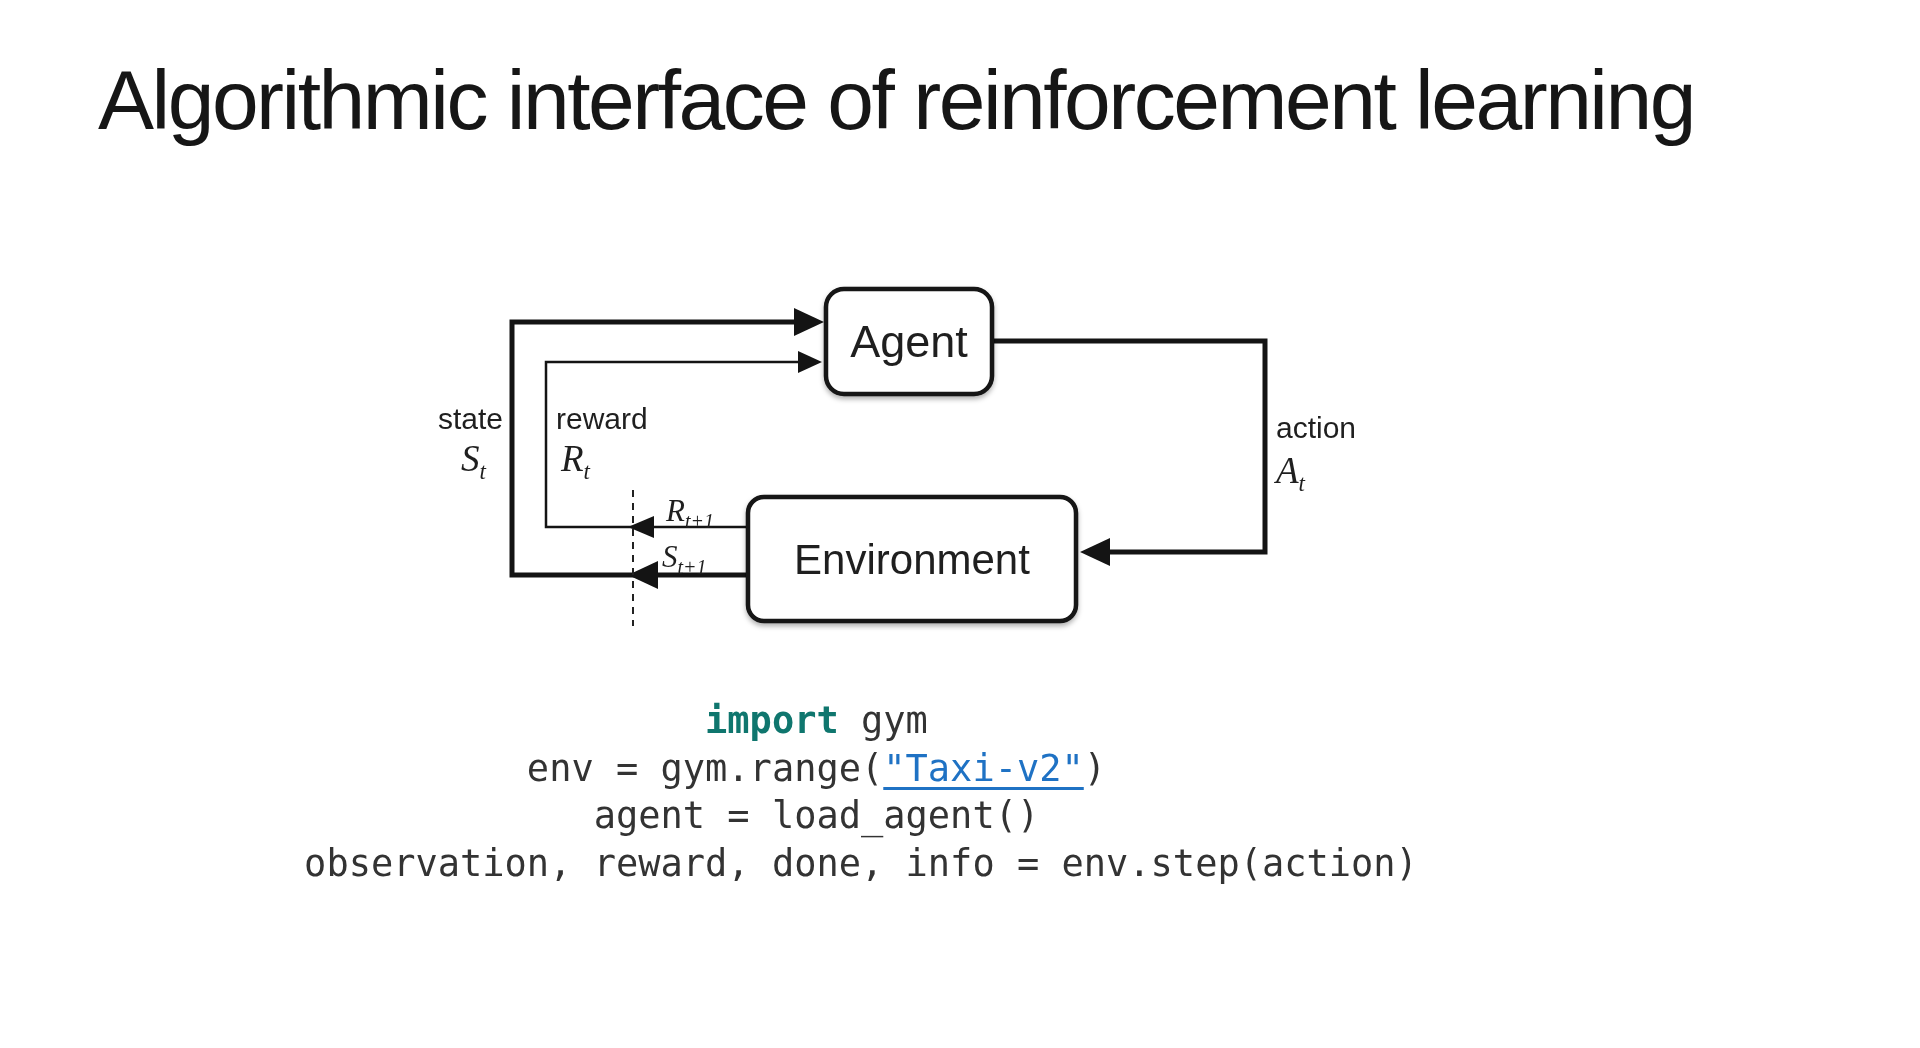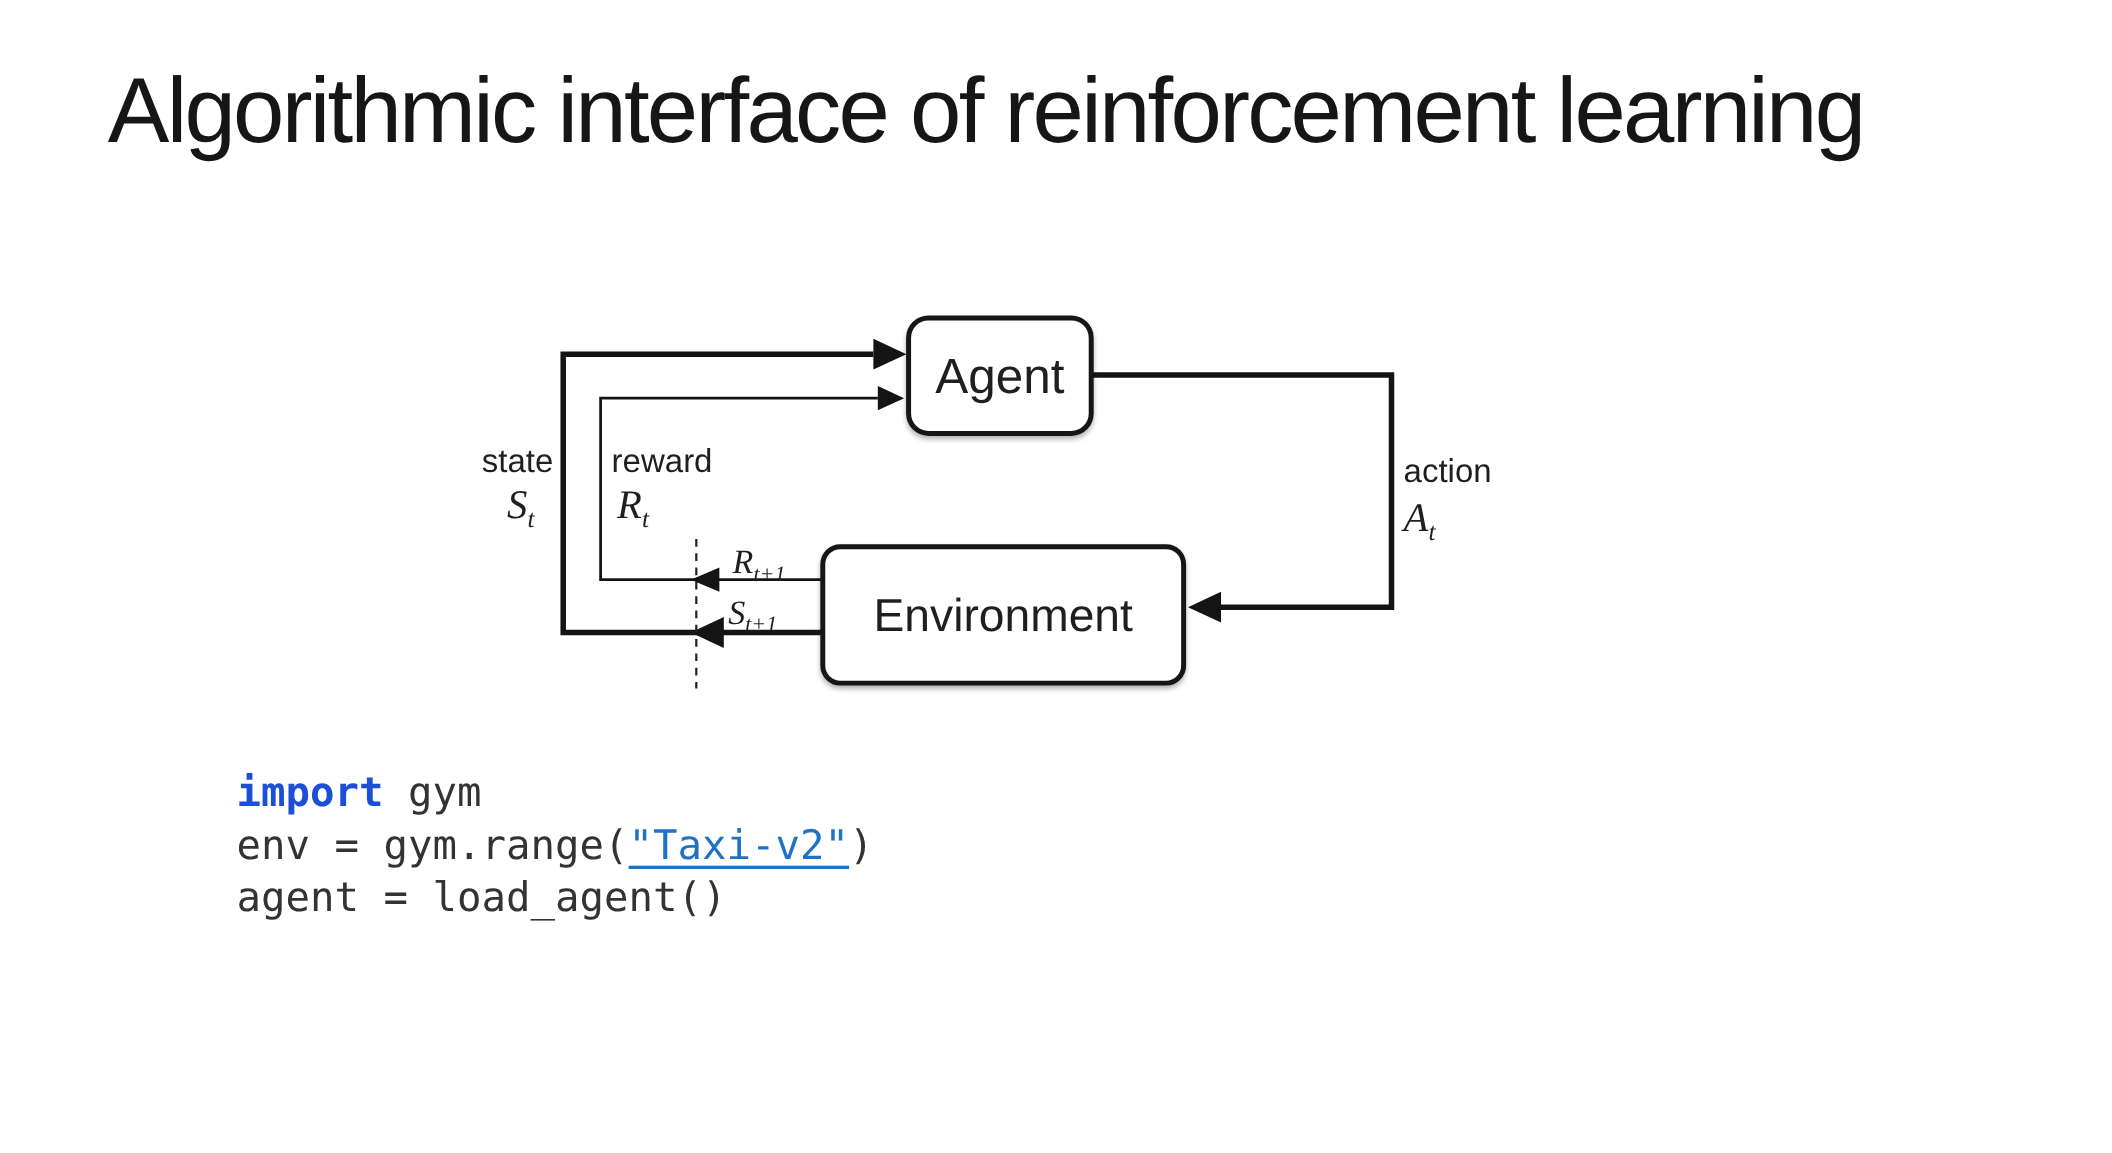--- a/index.html
+++ b/index.html
@@ -1,18 +1,19 @@
 <!DOCTYPE html>
 <html style="--link-blue: #1f72c4; --number-teal: #1d8a8a; --code-text: #333333;"><head>
 <meta charset="utf-8">
 <style>
   html,body{margin:0;padding:0;background:#ffffff;}
   .slide{
     position:relative;width:1920px;height:1048px;background:#ffffff;overflow:hidden;
     font-family:"Liberation Sans",sans-serif;
+    text-align:center;
   }
   .title{
     position:absolute;left:98px;top:56px;
     font-size:84px;font-weight:300;letter-spacing:-2.5px;line-height:1.05;
     color:#161616;white-space:nowrap;
   }
   .diagram-svg{position:absolute;left:0;top:0;width:1920px;height:1048px;}
   .flow-line{stroke:#141414;fill:none;stroke-linejoin:miter;}
   .thick{stroke-width:5px;}
   .thin{stroke-width:2.5px;}
@@ -26,21 +27,21 @@
   .math .sub{font-size:23px;}
   .math-small{font-family:"Liberation Serif",serif;font-style:italic;font-size:31px;fill:#1f1f1f;}
   .math-small .sub{font-size:20px;}
   .dashed{stroke:#222222;stroke-width:2px;stroke-dasharray:7 6;fill:none;}
   .code-block{
     position:absolute;left:215px;top:697px;
     font-family:"DejaVu Sans Mono","Liberation Mono",monospace;
     font-size:37px;line-height:47.5px;color:var(--code-text,#333333);
   }
   .code-line{white-space:pre;}
-  .tok-keyword{font-weight:bold;color:#1d4ed8;}
+  .tok-keyword{font-weight:bold;color:#0f766e;}
   .tok-plain{color:var(--code-text,#333333);}
   .tok-link{
     color:var(--link-blue,#1f72c4);
     text-decoration:underline;
     text-decoration-thickness:3px;
     text-underline-offset:6px;
     cursor:pointer;
   }
   .tok-number{color:var(--number-teal,#1d8a8a);}
 </style>
@@ -102,15 +103,16 @@
     </text>
     <text class="math-small" x="662" y="567">
       <tspan>S</tspan><tspan class="sub" dy="7">t+1</tspan>
     </text>
   </svg>
 
   <div class="code-block">
       <div class="code-line"><span class="tok-keyword">import</span><span class="tok-plain"> gym</span></div>
       <div class="code-line"><span class="tok-plain">env = gym.range(</span><span class="tok-link">"Taxi-v2"</span><span class="tok-plain">)</span></div>
       <div class="code-line"><span class="tok-plain">agent = load_agent()</span></div>
+      <div class="code-line"><span class="tok-plain">    observation, reward, done, info = env.step(action)</span></div>
     </div>
 
 </div>
 
 </body></html>

